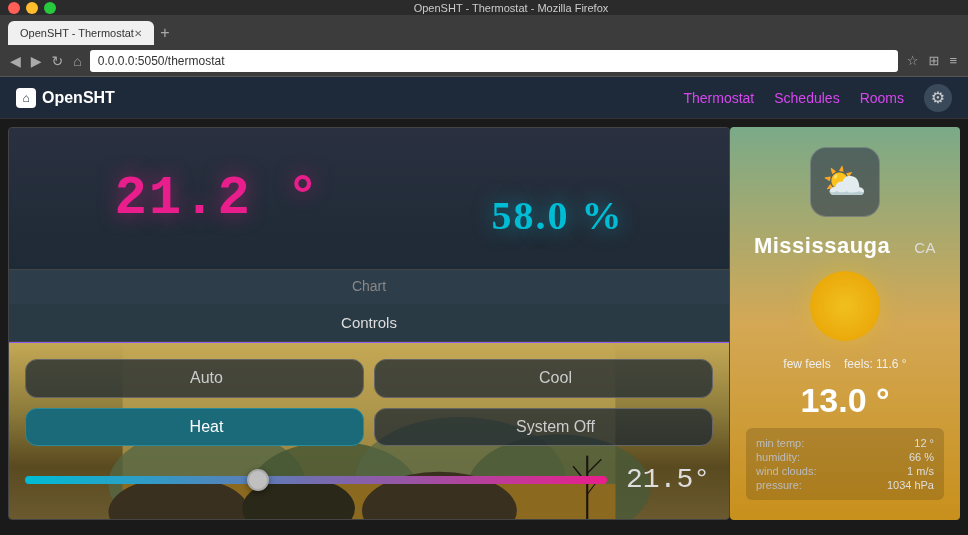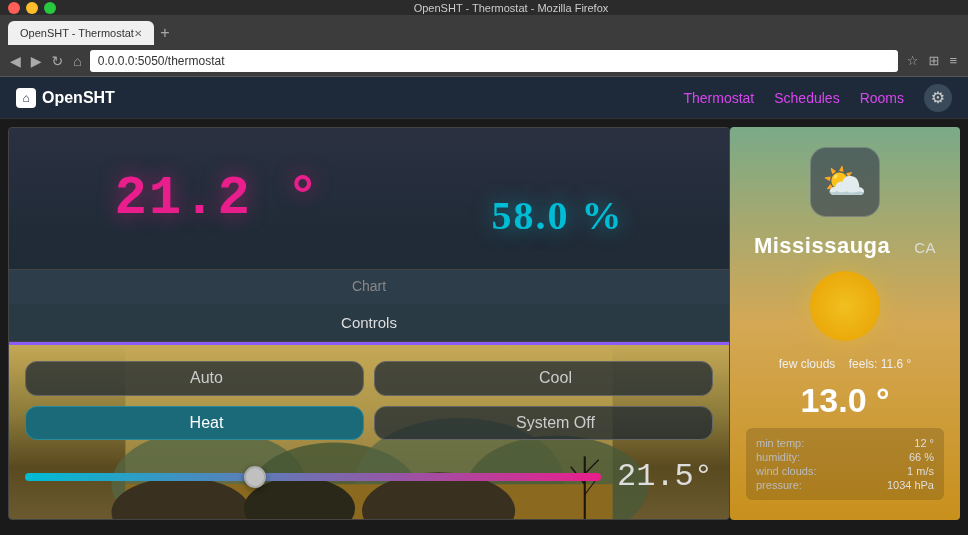--- a/index.html
+++ b/index.html
@@ -191,21 +191,21 @@
       font-family: Liberation Serif, serif;
       font-weight: bold;
       text-shadow: 0 0 20px #00bcd488;
       letter-spacing: 2px;
       margin-top: 34px;
     }
 
     
     .tab-area {
       background: #2e3d4a;
-      border-bottom: 3px solid #8b5cf6;
+      border-bottom: 1px solid #8b5cf6;
     }
     .tab-row {
       display: flex;
     }
     .tab-item {
       flex: 1;
       text-align: center;
       padding: 8px;
       color: #888;
       font-size: 14px;
@@ -296,21 +296,21 @@
       transform: translateX(-50%);
       width: 22px; height: 22px;
       border-radius: 50%;
       background: #c0c0c0;
       border: 2px solid #aaa;
       box-shadow: 0 2px 6px rgba(0,0,0,0.4);
       cursor: pointer;
     }
     .setpoint-display {
       color: #ddd;
-      font-size: 32px;
+      font-size: 28px;
       font-family: 'Courier New', monospace;
       min-width: 90px;
       text-align: center;
     }
 
     
     .right-panel {
       width: 230px;
       background: linear-gradient(180deg, #7aaa88 0%, #d4a855 50%, #c8901c 100%);
       margin: 8px 8px 8px 0;
@@ -499,21 +499,21 @@
   <div class="right-panel">
     <div class="weather-icon-box">
       <span class="weather-icon-emoji">⛅</span>
     </div>
     <div class="weather-city">
       <span>Mississauga</span>
       <span class="weather-country">CA</span>
     </div>
     <div class="weather-sun-circle"></div>
     <div class="weather-desc">
-      <span>few clouds</span>
+      <span>few feels</span>
       &nbsp;&nbsp;
       <span>feels: 11.6 °</span>
     </div>
     <div class="weather-temp-main">13.0 °</div>
     <div class="weather-details">
       <div class="weather-detail-row">
         <span class="weather-detail-label">min temp:</span>
         <span>12 °</span>
       </div>
       <div class="weather-detail-row">

